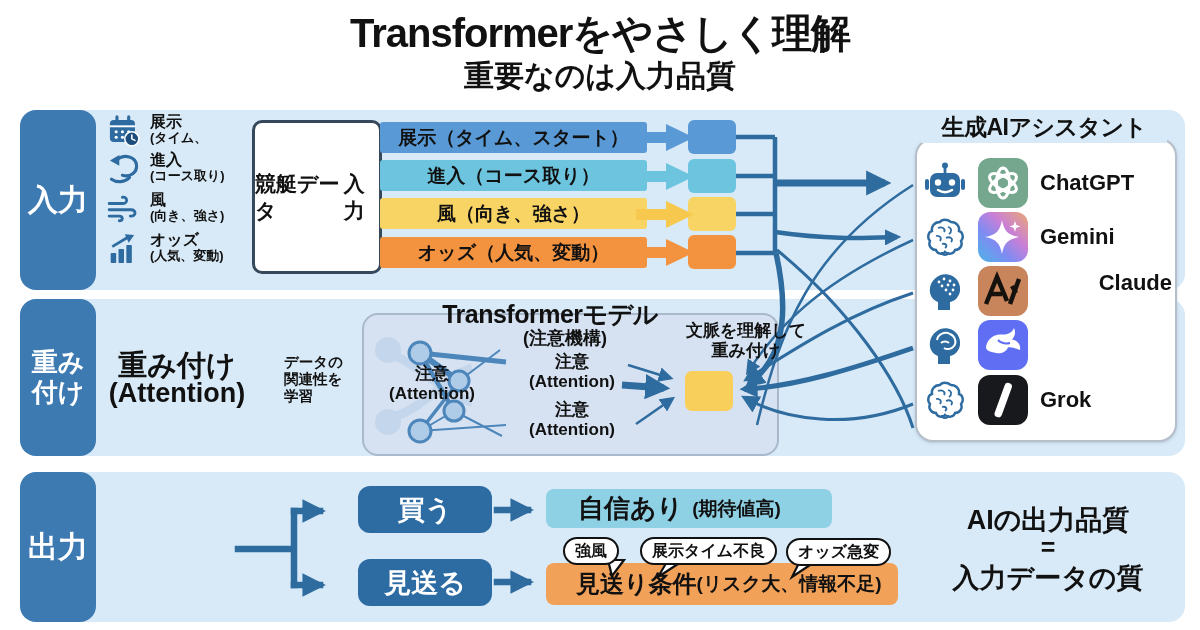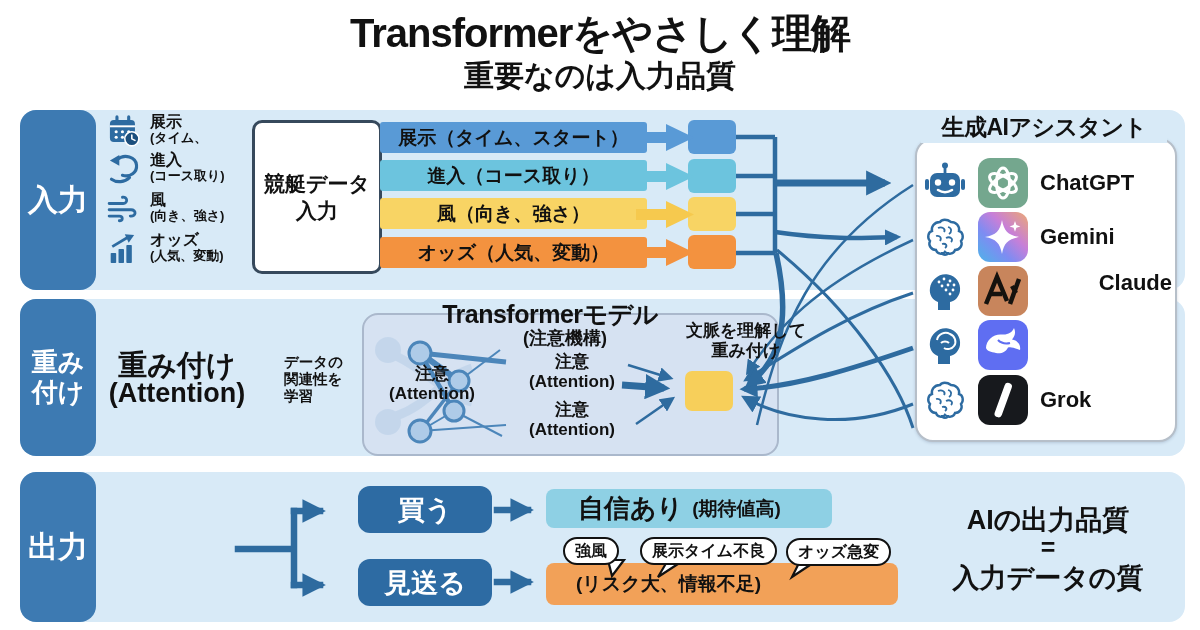--- a/index.html
+++ b/index.html
@@ -18,21 +18,21 @@
              display:flex;align-items:center;justify-content:center;font-weight:800;z-index:2;
              line-height:1.15;text-align:center;}
   
   .in-item{z-index:3;display:flex;gap:8px;align-items:flex-start;}
   .in-item .txt{line-height:1.12;}
   .in-item .t1{font-size:16px;font-weight:800;}
   .in-item .t2{font-size:13px;font-weight:700;}
   .icon36{width:36px;height:36px;flex:0 0 36px;}
   
   .kyotei{left:252px;top:120px;width:124px;height:148px;background:#fff;border:3px solid #36495c;
-          border-radius:10px;z-index:3;display:flex;flex-direction:column;align-items:center;
+          border-radius:10px;z-index:3;display:flex;align-items:center;
           justify-content:center;font-size:21px;font-weight:800;line-height:1.3;}
   
   .bar{left:380px;width:267px;height:31px;border-radius:3px;z-index:3;font-size:19px;font-weight:800;
        display:flex;align-items:center;justify-content:center;}
   .sq{left:688px;width:48px;height:34px;border-radius:6px;z-index:3;}
   
   .tbox{left:362px;top:313px;width:413px;height:139px;background:rgba(214,224,240,0.8);
         border:2px solid #aab8cc;border-radius:16px;z-index:3;}
   .mtitle{left:390px;top:298px;width:320px;font-size:25px;font-weight:800;text-align:center;z-index:4;letter-spacing:-0.5px;}
   .msub{left:485px;top:326px;width:160px;font-size:18px;font-weight:800;text-align:center;z-index:4;}
@@ -303,20 +303,21 @@
   <div class="abs prow-name" style="top:375px;">Grok</div>
 
   <div class="abs obtn" style="top:486px;">買う</div>
   <div class="abs obtn" style="top:559px;">見送る</div>
 
   <div class="abs cbar">
     <span class="m">自信あり</span>
     <span class="s">(期待値高)</span>
   </div>
   <div class="abs pbar">
+    <span class="m">見送り条件</span>
     <span class="s">(リスク大、情報不足)</span>
   </div>
 
   <div class="abs bubble" style="left:563px;">強風</div>
   <div class="abs bubble" style="left:640px;">展示タイム不良</div>
   <div class="abs bubble" style="left:786px;top:538px;">オッズ急変</div>
 
   <div class="abs concl" style="top:502px;font-size:27px;">AIの出力品質</div>
   <div class="abs concl" style="top:533px;font-size:25px;">=</div>
   <div class="abs concl" style="top:560px;font-size:27px;">入力データの質</div>

